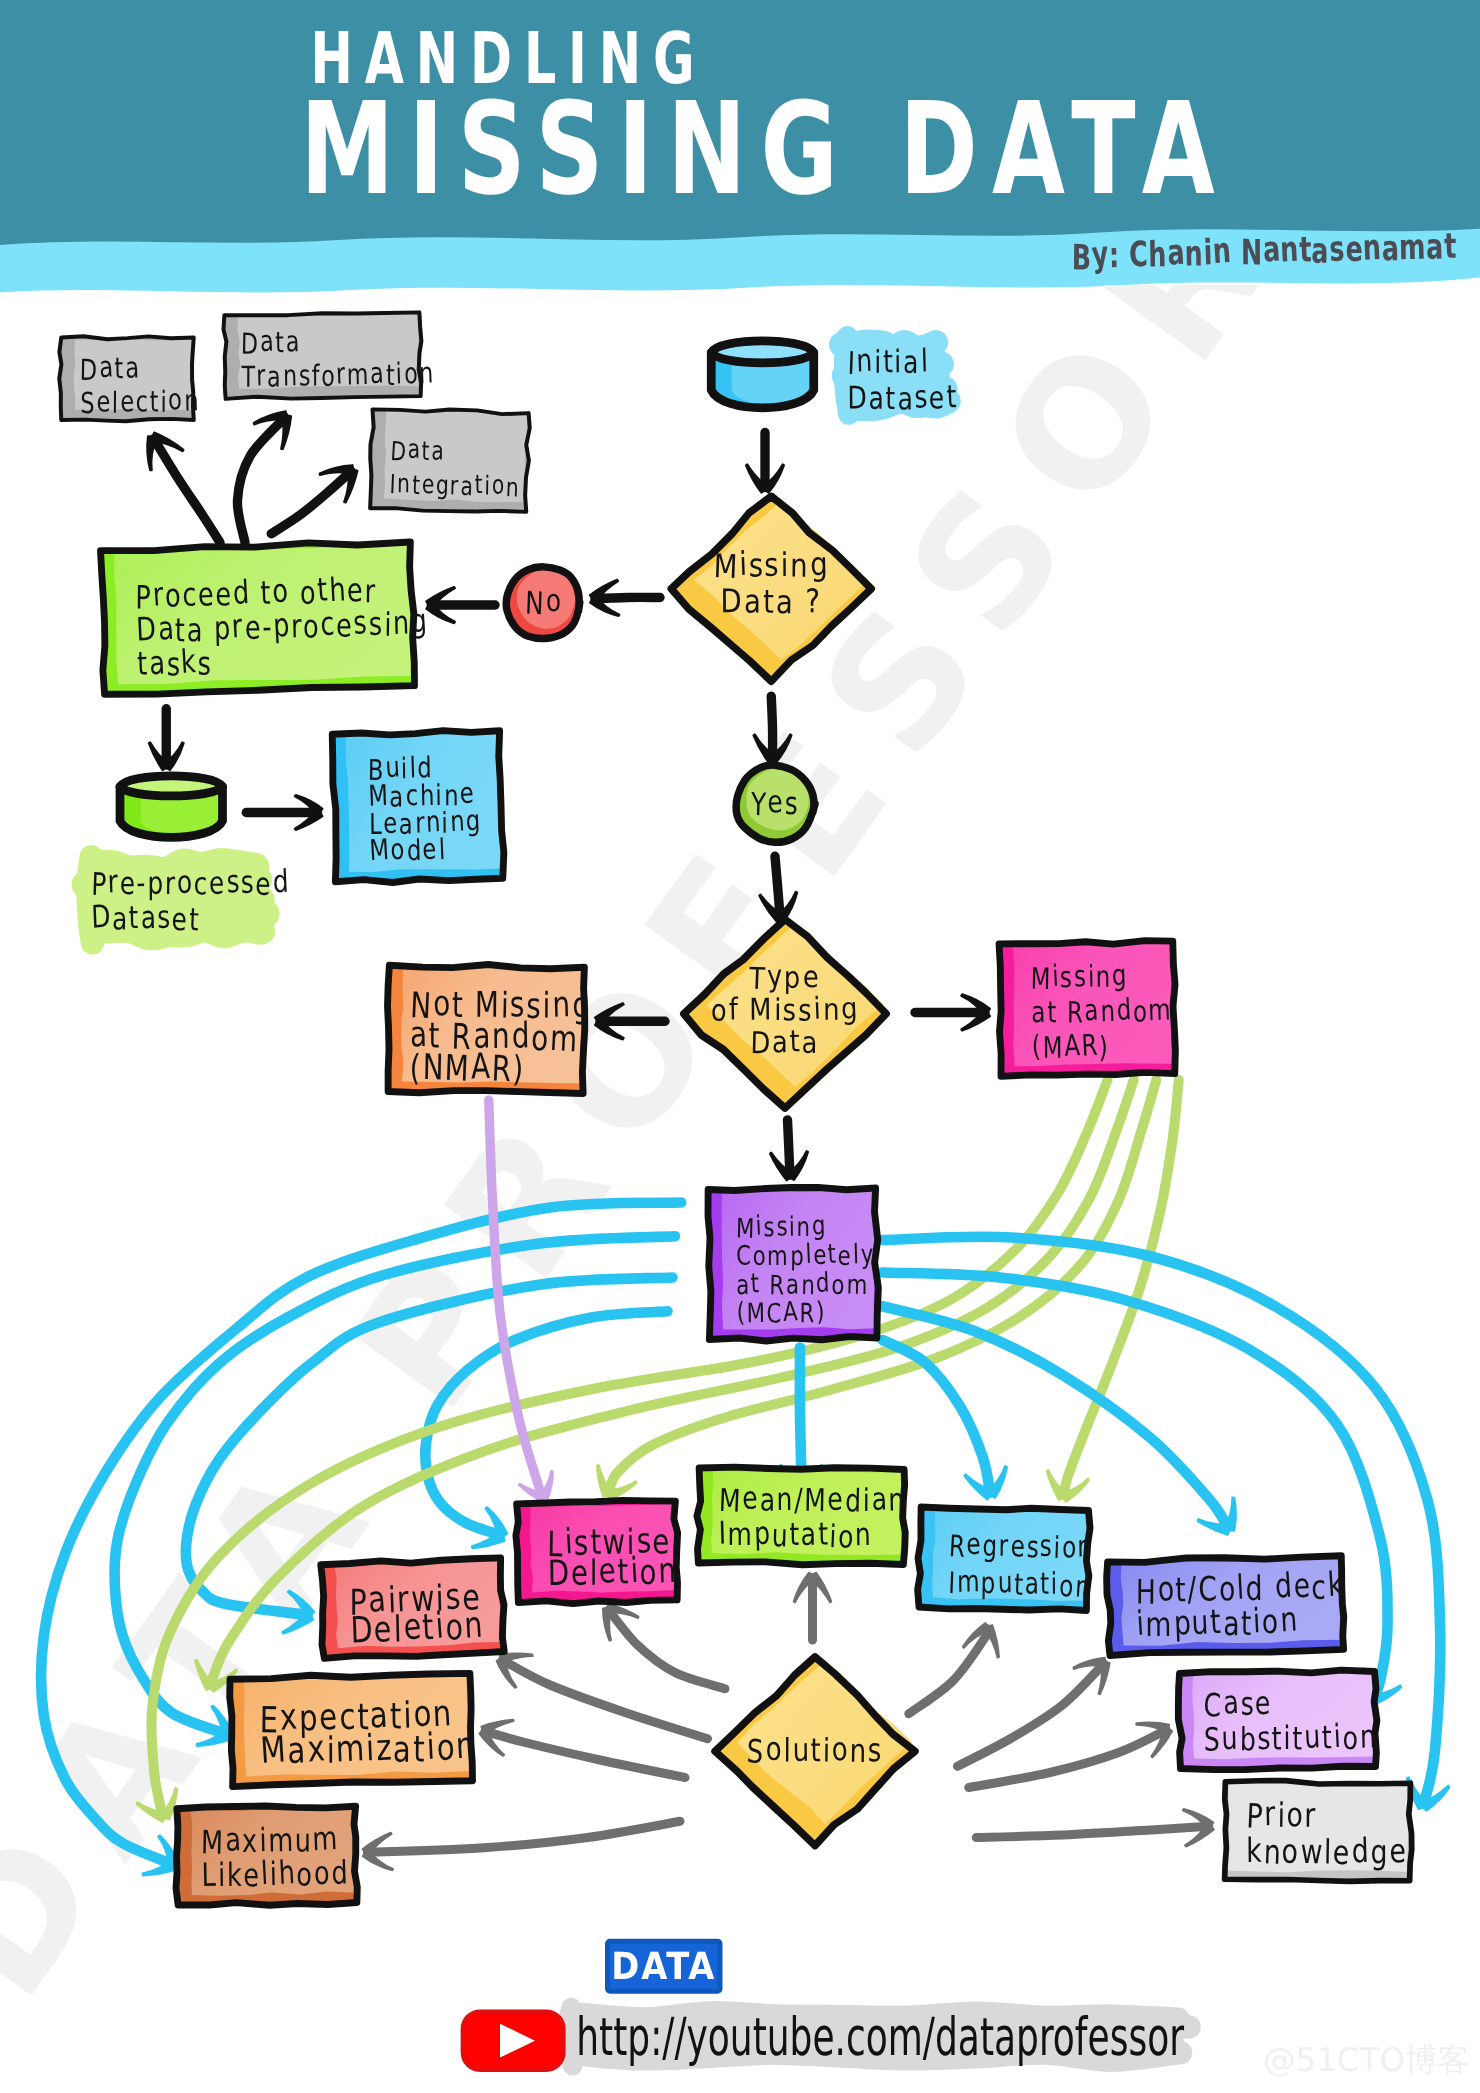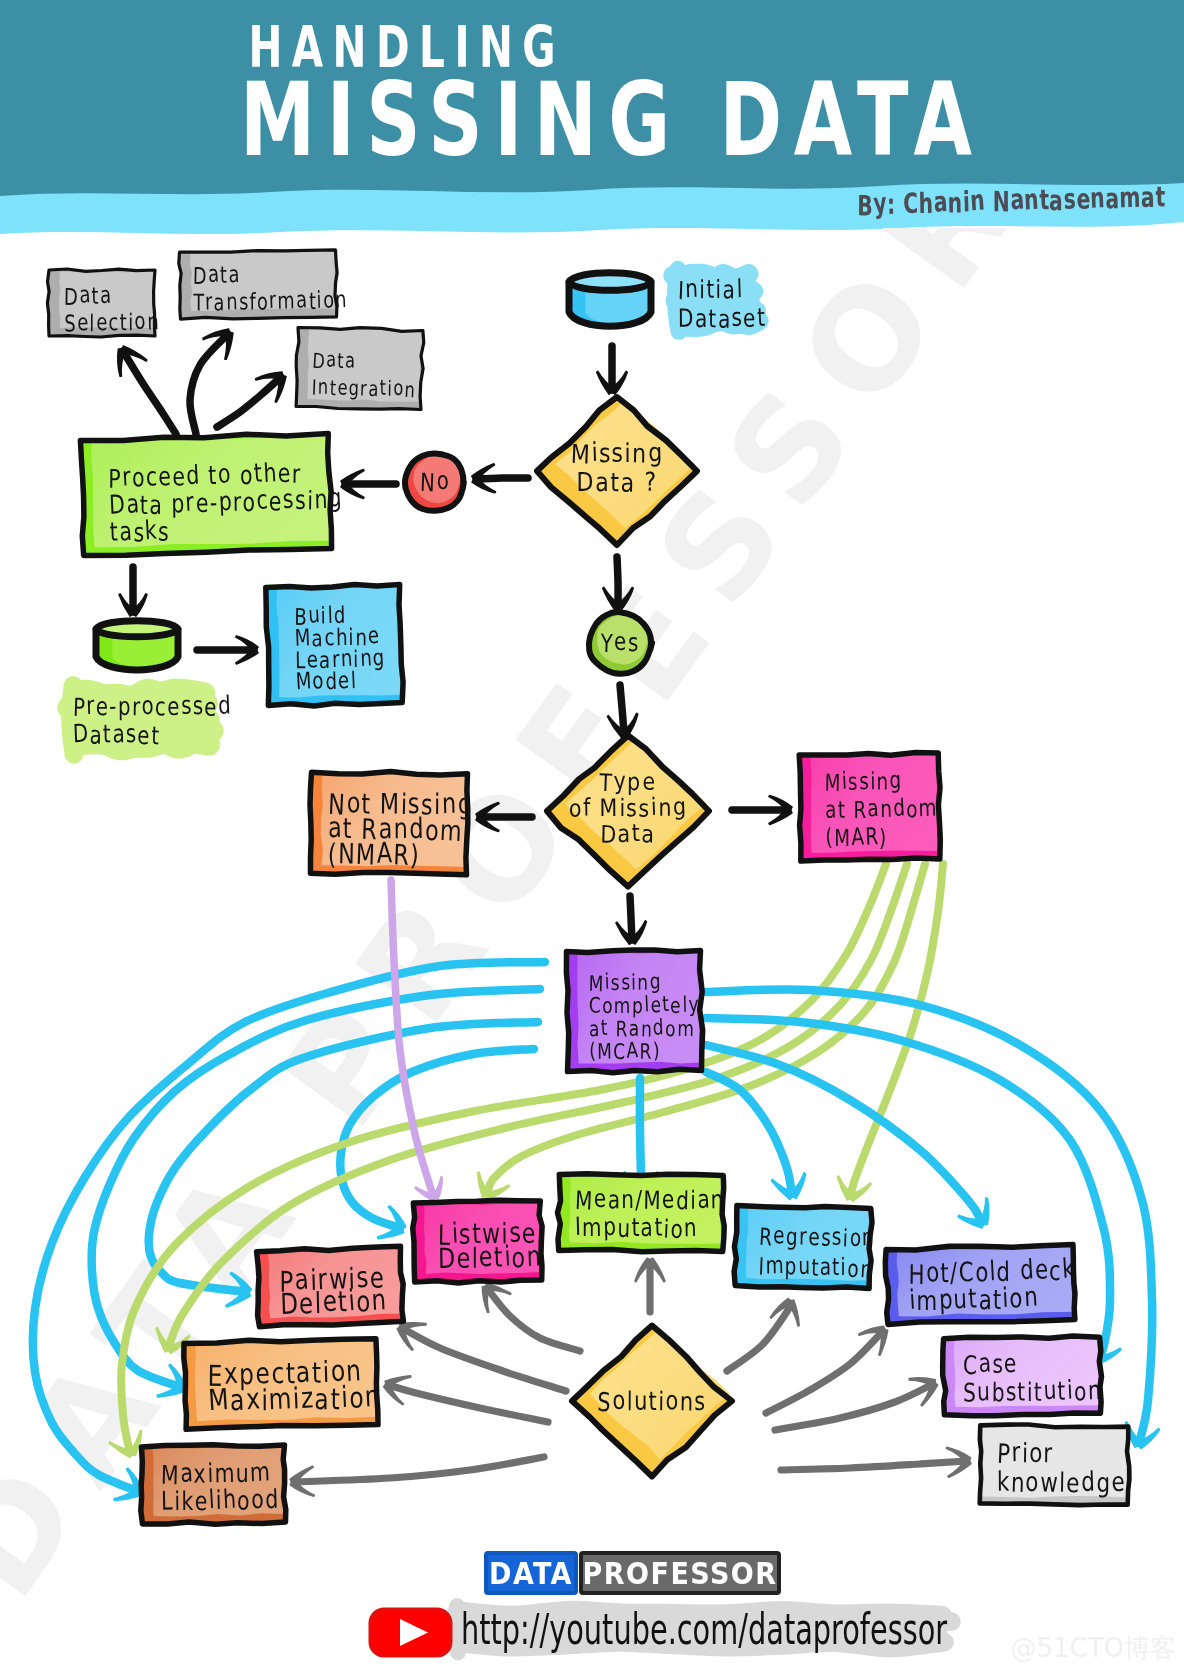--- a/index.html
+++ b/index.html
@@ -470,21 +470,20 @@
 <g>
         <path d="M 460.8 1611.0 C 469.7 1611.7 496.5 1615.1 514.3 1615.0 C 532.2 1614.9 550.0 1610.6 567.9 1610.2 C 585.7 1609.8 603.5 1612.1 621.4 1612.7 C 639.2 1613.2 657.1 1613.1 674.9 1613.2 C 692.8 1613.4 710.6 1614.0 728.4 1613.6 C 746.3 1613.1 764.1 1610.4 782.0 1610.4 C 799.8 1610.4 817.7 1613.3 835.5 1613.7 C 853.3 1614.1 871.2 1612.6 889.0 1612.8 C 906.9 1613.1 933.6 1614.8 942.6 1615.2" fill="none" stroke="#d9d9d9" stroke-width="18.6" stroke-linecap="round" stroke-linejoin="round"></path>
         <path d="M 452.3 1621.4 C 461.6 1622.1 489.3 1625.4 507.8 1625.7 C 526.3 1626.1 544.7 1623.6 563.2 1623.7 C 581.7 1623.7 600.2 1626.3 618.7 1625.9 C 637.2 1625.5 655.6 1622.0 674.1 1621.4 C 692.6 1620.9 711.1 1622.5 729.6 1622.4 C 748.1 1622.3 766.6 1620.3 785.0 1620.8 C 803.5 1621.3 822.0 1625.0 840.5 1625.5 C 859.0 1626.0 877.5 1624.5 895.9 1623.8 C 914.4 1623.2 942.2 1622.0 951.4 1621.6" fill="none" stroke="#d9d9d9" stroke-width="18.6" stroke-linecap="round" stroke-linejoin="round"></path>
         <path d="M 454.1 1632.4 C 463.1 1632.8 490.0 1634.5 508.0 1634.8 C 526.0 1635.1 543.9 1633.8 561.9 1634.0 C 579.9 1634.1 597.8 1636.2 615.8 1635.8 C 633.7 1635.4 651.7 1631.4 669.7 1631.5 C 687.6 1631.7 705.6 1635.7 723.6 1636.7 C 741.5 1637.7 759.5 1637.8 777.5 1637.7 C 795.4 1637.6 813.4 1636.3 831.4 1636.0 C 849.3 1635.8 867.3 1635.9 885.2 1636.0 C 903.2 1636.2 930.2 1636.7 939.1 1636.8" fill="none" stroke="#d9d9d9" stroke-width="18.6" stroke-linecap="round" stroke-linejoin="round"></path>
         <path d="M 453.0 1642.3 C 462.1 1643.1 489.4 1646.6 507.6 1647.1 C 525.8 1647.6 544.0 1646.2 562.2 1645.4 C 580.4 1644.7 598.6 1642.6 616.8 1642.5 C 635.0 1642.4 653.2 1644.1 671.5 1644.8 C 689.7 1645.6 707.9 1646.9 726.1 1647.1 C 744.3 1647.2 762.5 1646.3 780.7 1645.5 C 798.9 1644.8 817.1 1642.2 835.3 1642.6 C 853.5 1643.1 871.7 1648.2 889.9 1648.2 C 908.1 1648.1 935.4 1643.2 944.5 1642.2" fill="none" stroke="#d9d9d9" stroke-width="18.6" stroke-linecap="round" stroke-linejoin="round"></path>
         <path d="M 457.0 1606.0 C 453.0 1620.8 454.0 1636.7 458.0 1652.5" fill="none" stroke="#d9d9d9" stroke-width="15.8" stroke-linecap="round"></path>
       </g>
 </svg>
 <div style="position:absolute;left:484px;top:1551px;display:flex;height:44px;align-items:stretch;">
 <div style="background:#1565d8;color:#fff;font-size:30px;font-weight:700;width:94px;letter-spacing:1.5px;display:flex;align-items:center;justify-content:center;border:4px solid #0d57bd;border-radius:4px;box-sizing:border-box;font-family:DejaVu Sans,sans-serif;font-stretch:condensed;">DATA</div>
-<div style="background:#6a6a6a;color:#fff;font-size:30px;font-weight:700;width:202px;letter-spacing:1.5px;display:flex;align-items:center;justify-content:center;border:4px solid #222;border-radius:4px;box-sizing:border-box;margin-left:1px;font-family:DejaVu Sans,sans-serif;font-stretch:condensed;">PROFESSOR</div>
 </div>
 <svg class="layer">
 <g>
 <rect x="370" y="1609" width="81" height="47" rx="14" fill="#fe0000" stroke="#e01010" stroke-width="3"></rect>
 <path d="M400 1619 L428 1632.5 L400 1646 Z" fill="#ffffff"></path>
 </g>
 </svg>
 <div style="position:absolute;left:461px;top:1608px;width:500px;font-size:42px;color:#111;font-family:DejaVu Sans,sans-serif;letter-spacing:0px;white-space:nowrap;line-height:44px;font-stretch:condensed;transform:scaleX(0.762);transform-origin:left top;">http://youtube.com/dataprofessor</div>
 <div style="position:absolute;right:8px;bottom:8px;font-size:26px;color:#f0f0f0;font-family:DejaVu Sans,sans-serif;">@51CTO博客</div>
 </div>

